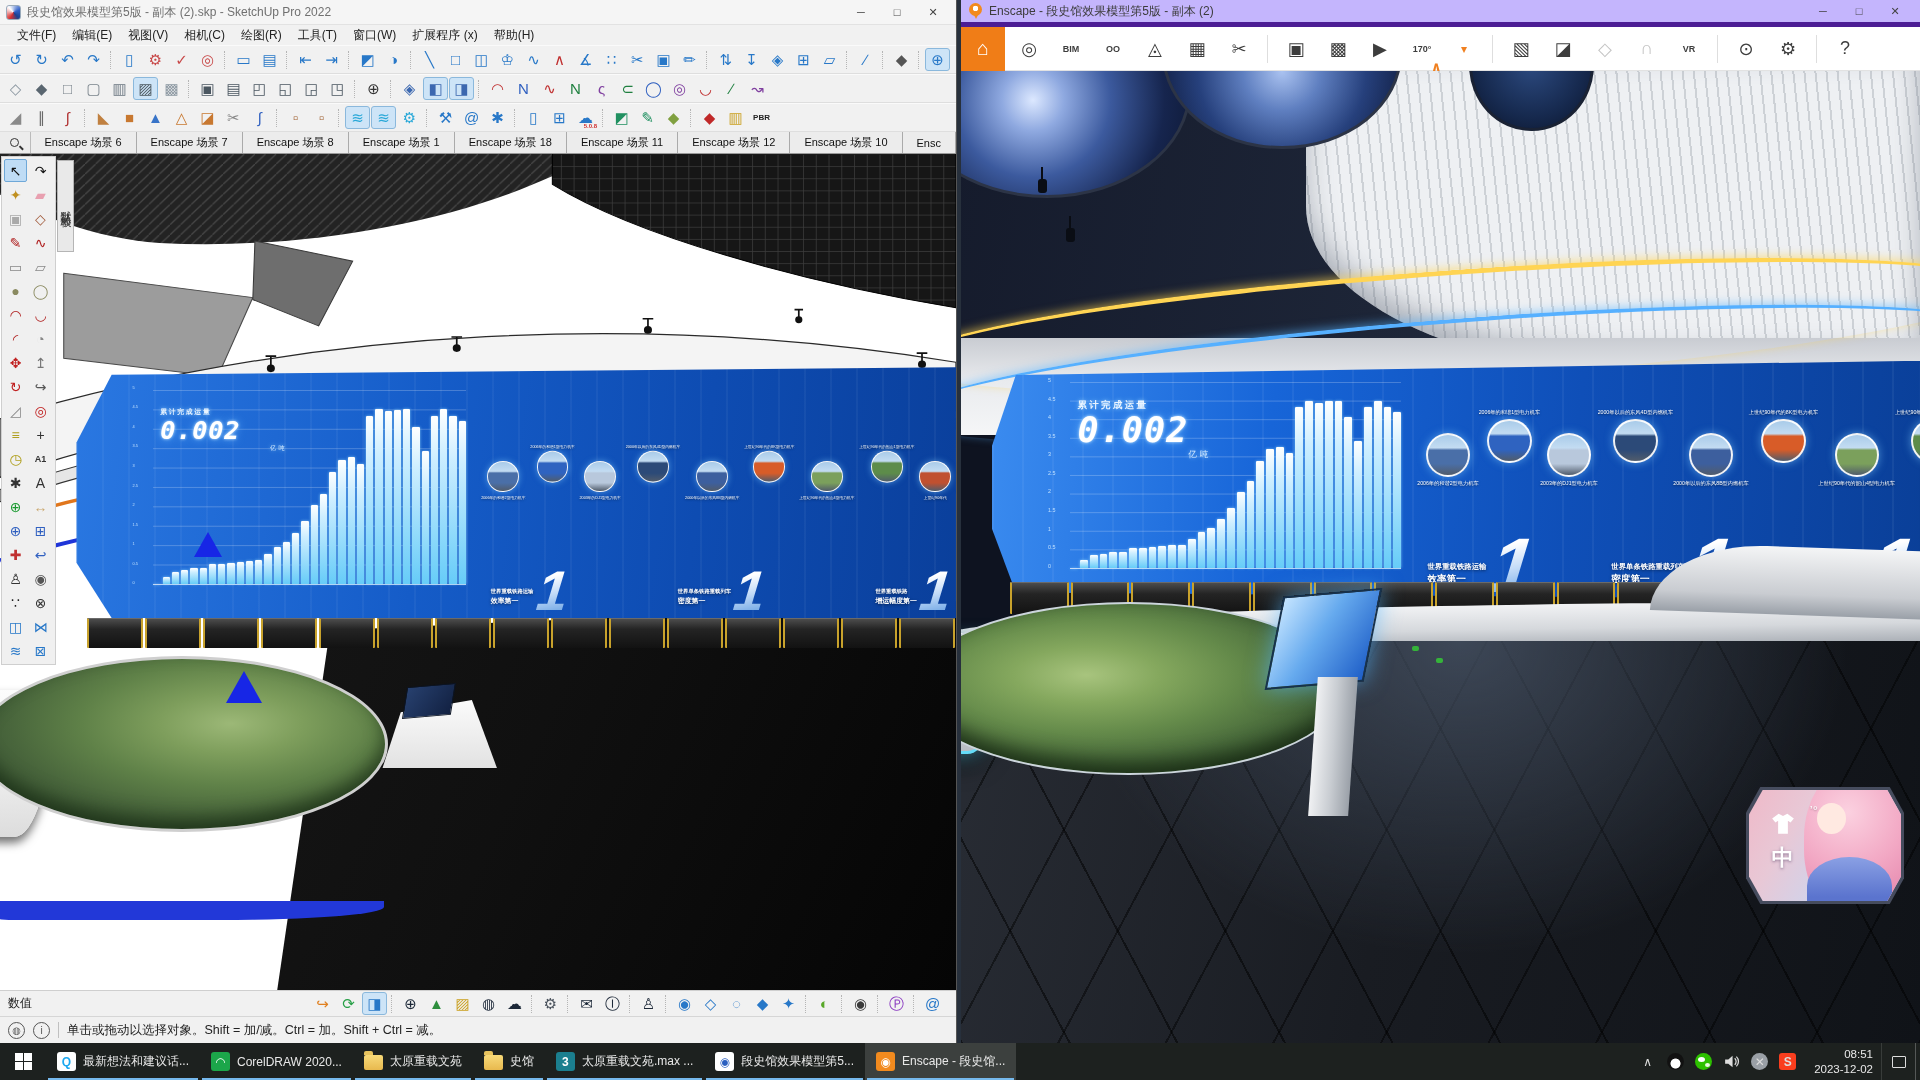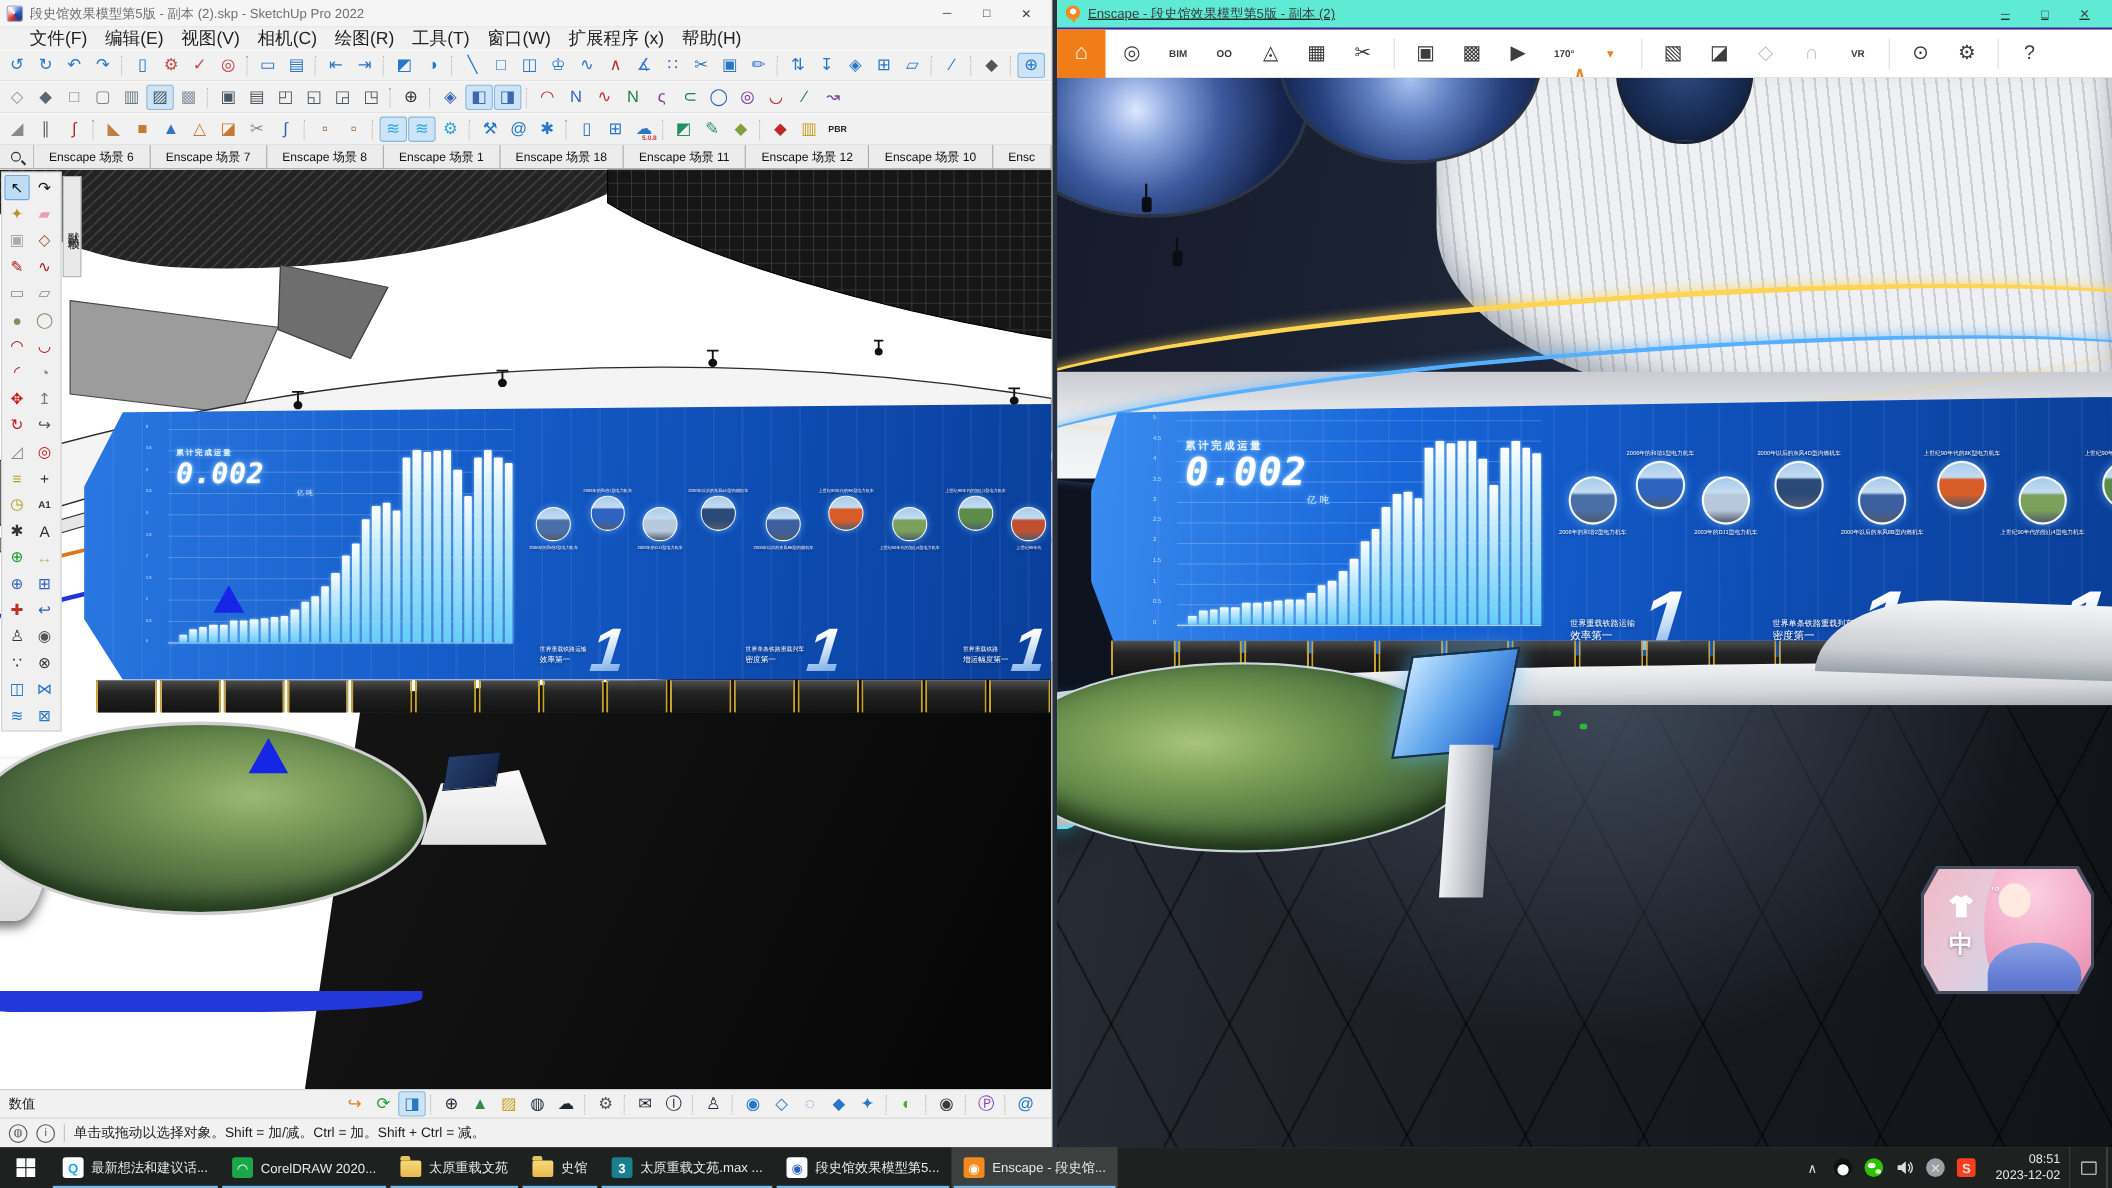--- a/index.html
+++ b/index.html
@@ -7,21 +7,21 @@
   *{box-sizing:border-box;}
   #screen{position:relative;width:1920px;height:1080px;background:#111;}
 
   
   #su-win{position:absolute;left:0;top:0;width:957px;height:1043px;background:#f1f1f1;border-right:1px solid #555;display:flex;flex-direction:column;}
   .su-title{height:25px;background:#f5f5f5;display:flex;align-items:center;padding:0 6px;gap:6px;border-bottom:1px solid #e2e2e2;}
   .su-appicon{width:15px;height:15px;border-radius:3px;background:conic-gradient(from 210deg,#d83030,#fff 30%,#3060c8 60%,#1b3f8f 80%,#d83030);border:1px solid #9ab;}
   .su-title .t{font-size:12px;color:#707070;flex:1;white-space:nowrap;overflow:hidden;}
   .wc{display:flex;gap:2px;}
   .wc span{width:34px;height:21px;display:flex;align-items:center;justify-content:center;font-size:11px;color:#444;}
-  .su-menu{height:20px;display:flex;align-items:center;gap:2px;padding:0 20px;background:#f1f1f1;font-size:16px;color:#222;}
+  .su-menu{height:20px;display:flex;align-items:center;gap:2px;padding:0 10px;background:#f1f1f1;font-size:12px;color:#222;}
   .su-menu span{padding:1px 7px;}
   .su-tb{display:flex;align-items:center;padding:2px 3px;background:#f1f1f1;border-top:1px solid #fafafa;border-bottom:1px solid #dedede;gap:1px;overflow:hidden;}
   .tbico{width:25px;height:23px;min-width:25px;display:flex;align-items:center;justify-content:center;font-size:15px;line-height:1;border:1px solid transparent;border-radius:3px;position:relative;color:#2878c8;}
   .tbico.sel{background:#cde4f7;border-color:#8ab8dc;}
   .tbico.txt{font-size:8px;font-weight:bold;letter-spacing:0;text-align:center;}
   .tbico .badge{position:absolute;bottom:-1px;right:0;font-size:6px;color:#d03030;font-weight:bold;}
   .tbsep{width:3px;height:18px;border-left:1px dotted #b5b5b5;margin:0 3px;}
   
   .su-tabs{height:22px;display:flex;align-items:stretch;background:#ececec;border-bottom:1px solid #999;font-size:11px;color:#111;}
   .tab-search{width:36px;display:flex;align-items:center;justify-content:center;border-right:1px solid #bbb;}
@@ -55,21 +55,21 @@
   .w-gallery{position:relative;flex:1;height:100%;}
   .w-meds{position:absolute;left:1%;right:1%;top:9%;height:44%;display:flex;justify-content:space-between;align-items:flex-end;}
   .med{display:flex;flex-direction:column;align-items:center;}
   .med-circle{width:4.9em;height:4.9em;border-radius:50%;border:.24em solid rgba(255,255,255,.92);box-shadow:0 0 1em rgba(130,205,255,.55);}
   .med-cap{font-size:.58em;color:#fff;white-space:nowrap;margin-top:.7em;text-shadow:0 1px 2px rgba(0,0,0,.5);}
   .med.up{transform:translateY(-44%);}
   .med.up .med-cap{order:-1;margin:0 0 .7em;}
   .w-ranks{position:absolute;left:3%;right:1%;bottom:2%;height:48%;display:flex;justify-content:space-between;align-items:flex-end;}
   .rank{display:flex;align-items:flex-end;gap:.5em;}
   .rank-num{font-size:8.6em;line-height:.78;font-weight:bold;font-style:italic;background:linear-gradient(168deg,#fff 18%,#c4dcf8 55%,#7fb0e8 90%);-webkit-background-clip:text;background-clip:text;color:transparent;transform:skewX(-6deg);}
-  .rank-cap{font-size:.82em;font-weight:normal;line-height:1.5;color:#fff;margin-bottom:1.2em;text-shadow:0 1px 3px rgba(0,0,0,.5);white-space:nowrap;margin-top:48px;}
+  .rank-cap{font-size:.82em;font-weight:bold;line-height:1.5;color:#fff;margin-bottom:1.2em;text-shadow:0 1px 3px rgba(0,0,0,.5);white-space:nowrap;margin-top:48px;}
   .rc2{font-size:1.3em;}
   
   .train{position:absolute;display:flex;z-index:12;}
   #train-su{left:9%;top:55.5%;width:91%;height:3.6%;}
   .car{flex:1;margin:0 1px;background:linear-gradient(180deg,#4c4c4c 0%,#242424 35%,#121212 100%);border-left:2px solid #c8a22c;border-right:2px solid #c8a22c;border-top:1px solid #6a6a6a;border-radius:1px;}
   
   .su-floor{position:absolute;inset:0;clip-path:polygon(29% 100%,34.5% 57%,100% 53.5%,100% 100%);background:linear-gradient(115deg,#1c1c1c,#101010 60%,#050505);z-index:5;}
   .su-plinth{position:absolute;left:-3%;top:60%;width:44%;height:34%;z-index:15;}
   .su-plinth .face{position:absolute;left:0;right:0;bottom:0;height:52%;background:linear-gradient(178deg,#fcfcfc 0%,#efefef 55%,#dcdcdc 100%);border-radius:0 0 46% 14%/0 0 84% 42%;box-shadow:0 6px 10px rgba(0,0,0,.55);}
   .su-plinth .stripe{position:absolute;left:1%;right:2%;bottom:7%;height:6.5%;background:#2238d8;border-radius:0 0 40% 10%/0 0 70% 40%;z-index:2;}
@@ -81,21 +81,21 @@
   .su-desk .scr{position:absolute;left:20%;top:0;width:42%;height:38%;background:linear-gradient(120deg,#27406e,#122142);transform:skewX(-14deg) rotate(-5deg);border:1px solid #0b1424;}
   
   .su-measure{height:26px;background:#f1f1f1;border-top:1px solid #cfcfcf;display:flex;align-items:center;padding:0 8px;gap:6px;font-size:12px;color:#222;}
   .su-measure .mbox{flex:1;height:18px;}
   .su-status{height:27px;background:#f1f1f1;border-top:1px solid #d6d6d6;display:flex;align-items:center;gap:8px;padding:0 8px;font-size:12.5px;color:#222;}
   .stico{width:17px;height:17px;border:1.5px solid #555;border-radius:50%;display:flex;align-items:center;justify-content:center;font-size:10px;color:#555;}
   .vline{width:1px;height:16px;background:#c0c0c0;}
 
   
   #en-win{position:absolute;left:957px;top:0;width:963px;height:1043px;background:#fff;border-left:4px solid #27303c;display:flex;flex-direction:column;}
-  .en-title{height:27px;background:#5eead4;display:flex;align-items:center;gap:7px;padding:0 8px;border-bottom:2px solid #4c1d95;text-decoration:underline;}
+  .en-title{height:27px;background:#c4b5fd;display:flex;align-items:center;gap:7px;padding:0 8px;border-bottom:5px solid #4c1d95;}
   .en-logo{width:13px;height:16px;position:relative;}
   .en-logo i{position:absolute;left:0;top:0;width:13px;height:13px;border-radius:50%;background:radial-gradient(circle at 50% 42%,#fff 0 26%,#f28a1e 30%);}
   .en-logo u{position:absolute;left:3.5px;top:10px;border-left:3px solid transparent;border-right:3px solid transparent;border-top:6px solid #f28a1e;}
   .en-title .t{font-size:12px;color:#3c3c3c;flex:1;}
   .en-toolbar{height:44px;background:#fff;border-bottom:1px solid #e2e2e2;display:flex;align-items:center;gap:6px;position:relative;}
   .enico{width:36px;height:36px;display:flex;align-items:center;justify-content:center;font-size:18px;color:#3d3d3d;border-radius:3px;}
   .enico.txt{font-size:9px;font-weight:bold;}
   .enico.active{width:44px;height:44px;background:#f07d17;color:#fff;border-radius:0;font-size:20px;}
   .enico.dis{color:#c3c3c3;}
   .enico.orange{color:#f08020;font-size:12px;}

